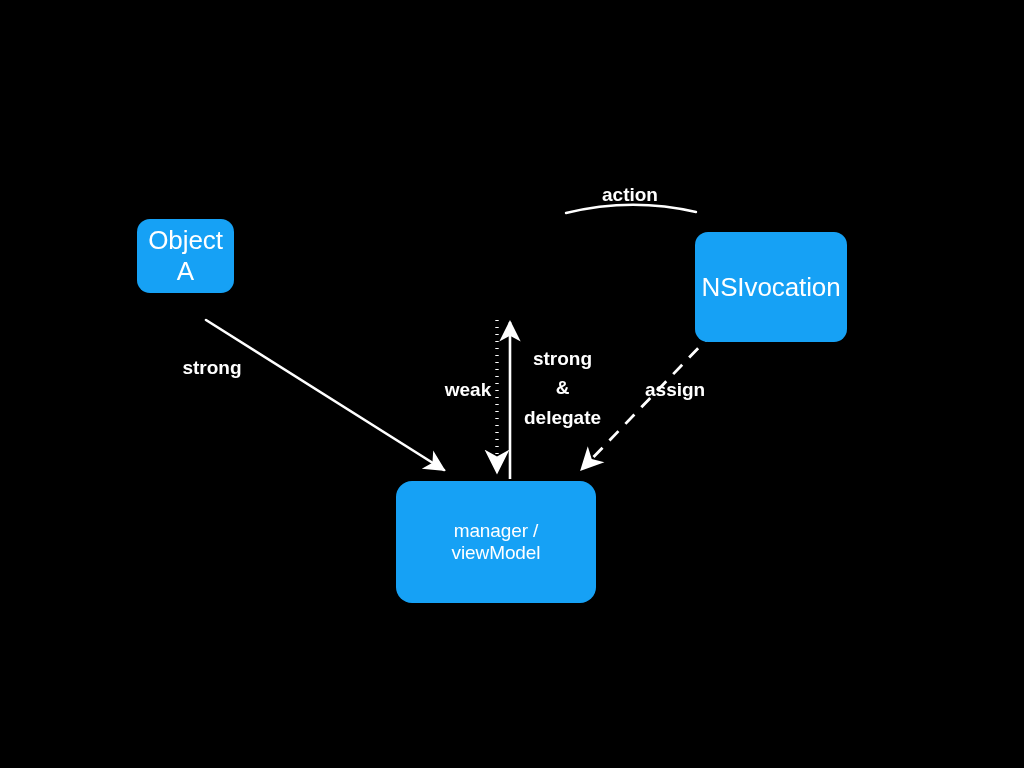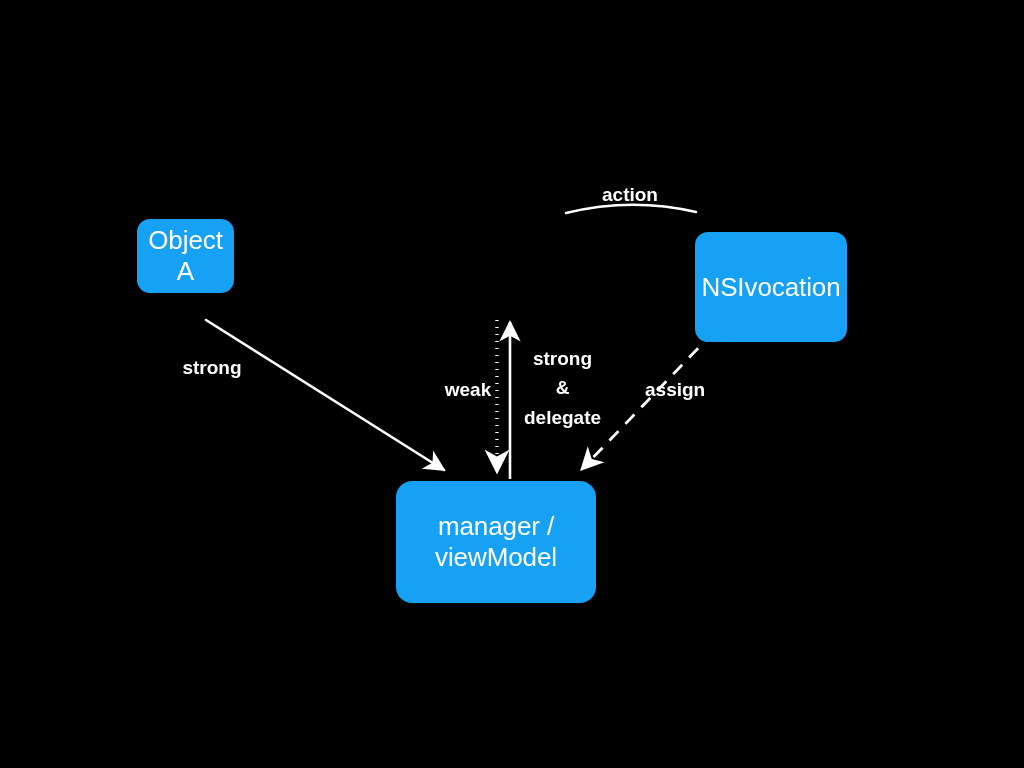--- a/index.html
+++ b/index.html
@@ -62,21 +62,21 @@
     height: 110px;
     font-size: 26px;
     border-radius: 13px;
     margin-top: 30px;
   }
   #node-manager {
     left: 396px;
     top: 481px;
     width: 200px;
     height: 122px;
-    font-size: 26px;
+    font-size: 19px;
     border-radius: 16px;
   }
   .edge-label {
     position: absolute;
     color: #ffffff;
     font-weight: bold;
     font-size: 19px;
     line-height: 1.55;
     text-align: center;
     white-space: pre-line;

